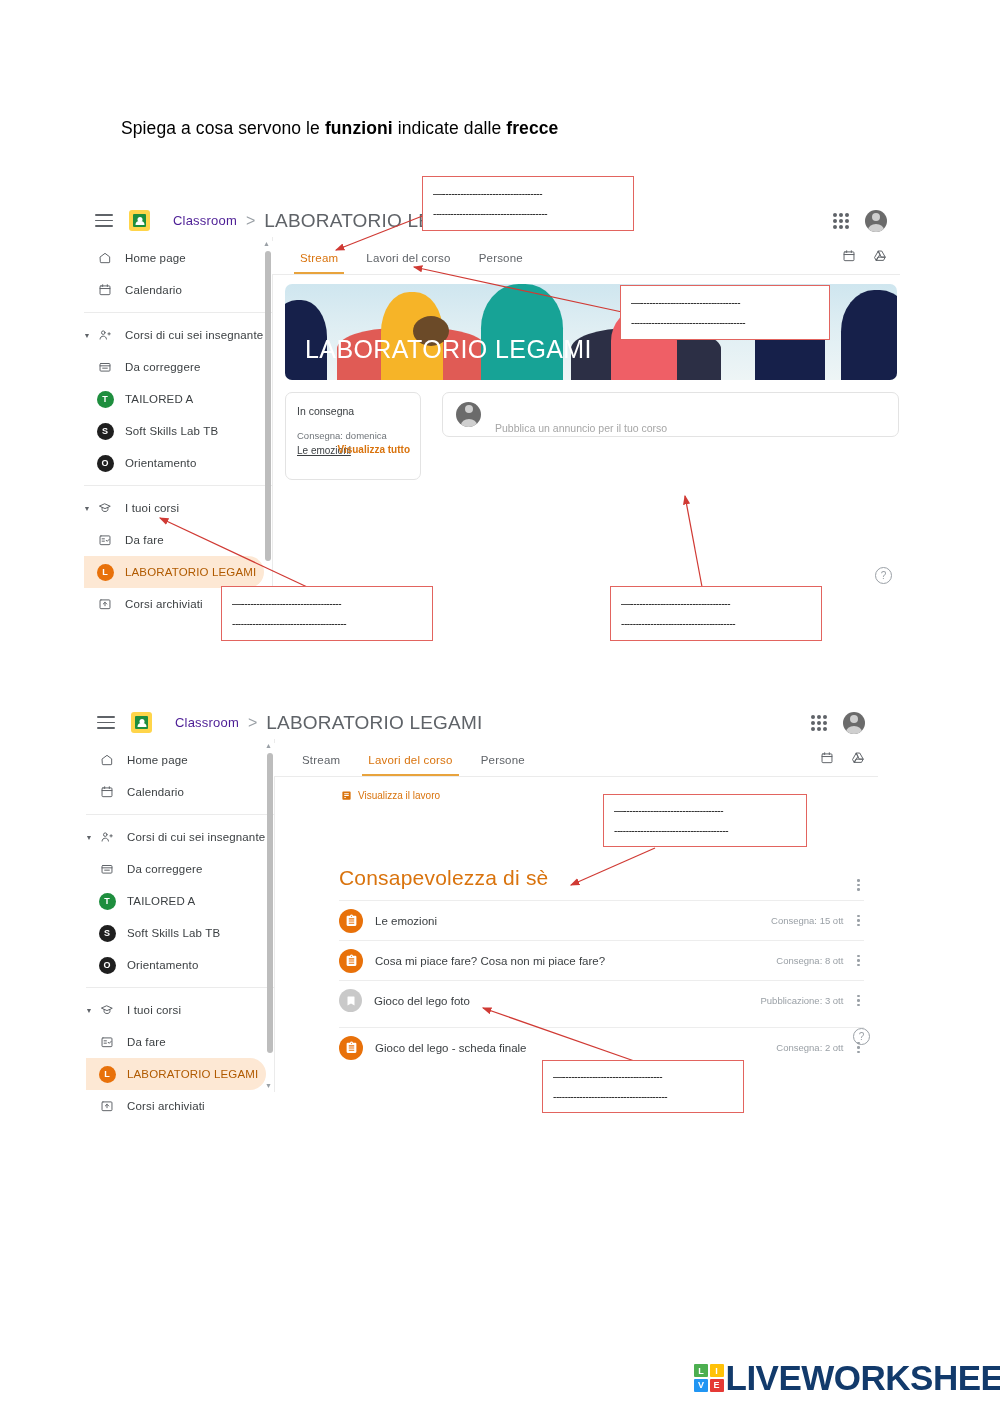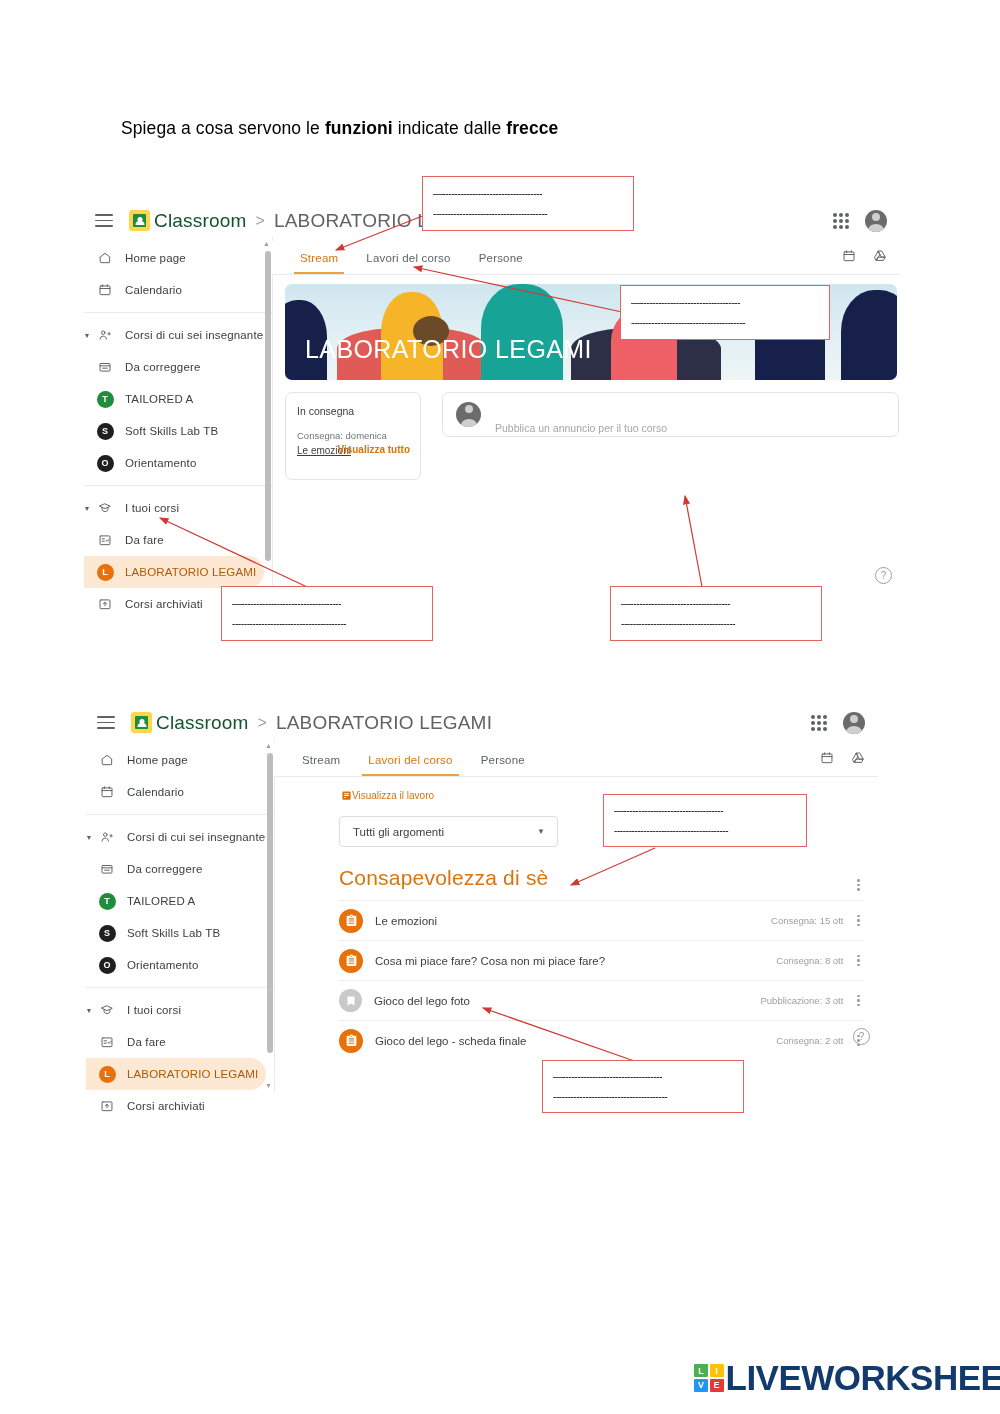--- a/index.html
+++ b/index.html
@@ -29,21 +29,21 @@
     width:13px;height:13px;background:#1e8e3e;border-radius:1px;position:relative;
   }
   .gc-logo .inner:after{
     content:"";position:absolute;left:50%;top:3px;transform:translateX(-50%);
     width:5px;height:5px;border-radius:50%;background:#fff;
   }
   .gc-logo .inner:before{
     content:"";position:absolute;left:50%;bottom:2px;transform:translateX(-50%);
     width:9px;height:4px;border-radius:4px 4px 0 0;background:#fff;
   }
-  .brand{margin-left:4px;font-size:19px;color:#14532d;letter-spacing:.2px;}
+  .brand{margin-left:23px;font-size:13px;color:#4c1d95;letter-spacing:.2px;}
   .chev{margin:0 9px;color:#9aa0a6;font-size:16px;}
   .course-name{font-size:19px;color:#5f6368;letter-spacing:.2px;}
   .topbar-right{margin-left:auto;display:flex;align-items:center;padding-right:13px;gap:16px;}
   .apps-grid{width:16px;height:16px;display:grid;grid-template-columns:repeat(3,1fr);grid-template-rows:repeat(3,1fr);gap:2px;}
   .apps-grid i{display:block;background:#5f6368;border-radius:50%;}
   .avatar{
     width:22px;height:22px;border-radius:50%;background:#6b6b6b;position:relative;overflow:hidden;
   }
   .avatar:before{content:"";position:absolute;left:50%;top:3px;transform:translateX(-50%);width:8px;height:8px;border-radius:50%;background:#cfcfcf;}
   .avatar:after{content:"";position:absolute;left:50%;bottom:-4px;transform:translateX(-50%);width:16px;height:12px;border-radius:50%;background:#cfcfcf;}
@@ -82,21 +82,21 @@
   .link-u{color:#3c4043;text-decoration:underline;}
   .orange-link{color:#d9730d;font-size:10px;font-weight:bold;}
   .placeholder{font-size:10.5px;color:#a6a6a6;margin-top:27px;}
   .dots{display:flex;flex-direction:column;gap:2px;align-items:center;}
   .dots i{width:2.6px;height:2.6px;border-radius:50%;background:#9aa0a6;display:block;}
   .orange-badge{width:27px;height:27px;border-radius:50%;background:#e8710a;display:flex;align-items:center;justify-content:center;}
   .gray-badge{width:23px;height:23px;border-radius:50%;background:#c9c9c9;display:flex;align-items:center;justify-content:center;}
   .help-ic{position:absolute;width:15px;height:15px;border:1.3px solid #9aa0a6;border-radius:50%;color:#9aa0a6;font-size:10px;display:flex;align-items:center;justify-content:center;}
 
   
-  .cw-link{display:flex;align-items:center;color:#d9730d;font-size:10px;}
+  .cw-link{display:flex;align-items:center;gap:6px;color:#d9730d;font-size:10px;}
   .select-box{position:absolute;border:1px solid #dadce0;border-radius:4px;display:flex;align-items:center;background:#fff;}
   .select-box .val{font-size:11.5px;color:#3c4043;margin-left:13px;}
   .select-box .arr{margin-left:auto;margin-right:12px;color:#5f6368;font-size:8px;}
   .topic-h{position:absolute;font-size:21px;color:#d9730d;letter-spacing:.2px;}
   .cw-row{position:absolute;left:0;right:0;height:39px;display:flex;align-items:center;border-top:1px solid #ededed;}
   .cw-name{font-size:11.5px;color:#3c4043;margin-left:12px;}
   .cw-date{margin-left:auto;font-size:9.5px;color:#9aa0a6;}
 
   
   .ansbox{position:absolute;border:1.4px solid #e2645f;background:#fff;display:flex;flex-direction:column;justify-content:center;gap:9px;padding:0 10px;box-sizing:border-box;}
@@ -448,24 +448,20 @@
       </div>
     </div>
 
   <div class="cw-link" style="position:absolute;left:255px;top:88px;">
     <svg width="11" height="11" viewBox="0 0 24 24" fill="#d9730d">
         <path d="M19 3H5a2 2 0 0 0-2 2v14a2 2 0 0 0 2 2h14a2 2 0 0 0 2-2V5a2 2 0 0 0-2-2zm-8 14H7v-2h4zm6-4H7v-2h10zm0-4H7V7h10z"></path>
       </svg>
     <span>Visualizza il lavoro</span>
   </div>
 
-  <div class="select-box" style="left:253px;top:114px;width:217px;height:29px;">
-    <span class="val">Tutti gli argomenti</span>
-    <span class="arr">▼</span>
-  </div>
 
   <div class="topic-h" style="left:253px;top:164px;">Consapevolezza di sè</div>
   <div class="dots" style="position:absolute;right:18px;top:177px;">
       <i></i>
       <i></i>
       <i></i>
     </div>
 
   <div id="cwlist" style="position:absolute;left:253px;right:14px;top:198px;">
       <div class="cw-row" style="position: relative;">
@@ -503,21 +499,21 @@
           </svg>
         </span>
         <span class="cw-name">Gioco del lego foto</span>
         <span class="cw-date">Pubblicazione: 3 ott</span>
         <span class="dots" style="margin-left:14px;margin-right:4px;">
           <i></i>
           <i></i>
           <i></i>
         </span>
       </div>
-      <div class="cw-row" style="position: relative;">
+      <div class="cw-row" style="position: relative; margin-top: 7px;">
         <span class="orange-badge" style="width:24px;height:24px">
           <svg width="13" height="13" viewBox="0 0 24 24" fill="#fff">
             <path d="M19 3h-4.18A3 3 0 0 0 9.18 3H5a2 2 0 0 0-2 2v15a2 2 0 0 0 2 2h14a2 2 0 0 0 2-2V5a2 2 0 0 0-2-2zm-7 0a1 1 0 1 1-1 1 1 1 0 0 1 1-1zm5 15H7v-2h10zm0-4H7v-2h10zm0-4H7V8h10z"></path>
           </svg>
         </span>
         <span class="cw-name">Gioco del lego - scheda finale</span>
         <span class="cw-date">Consegna: 2 ott</span>
         <span class="dots" style="margin-left:14px;margin-right:4px;">
           <i></i>
           <i></i>

